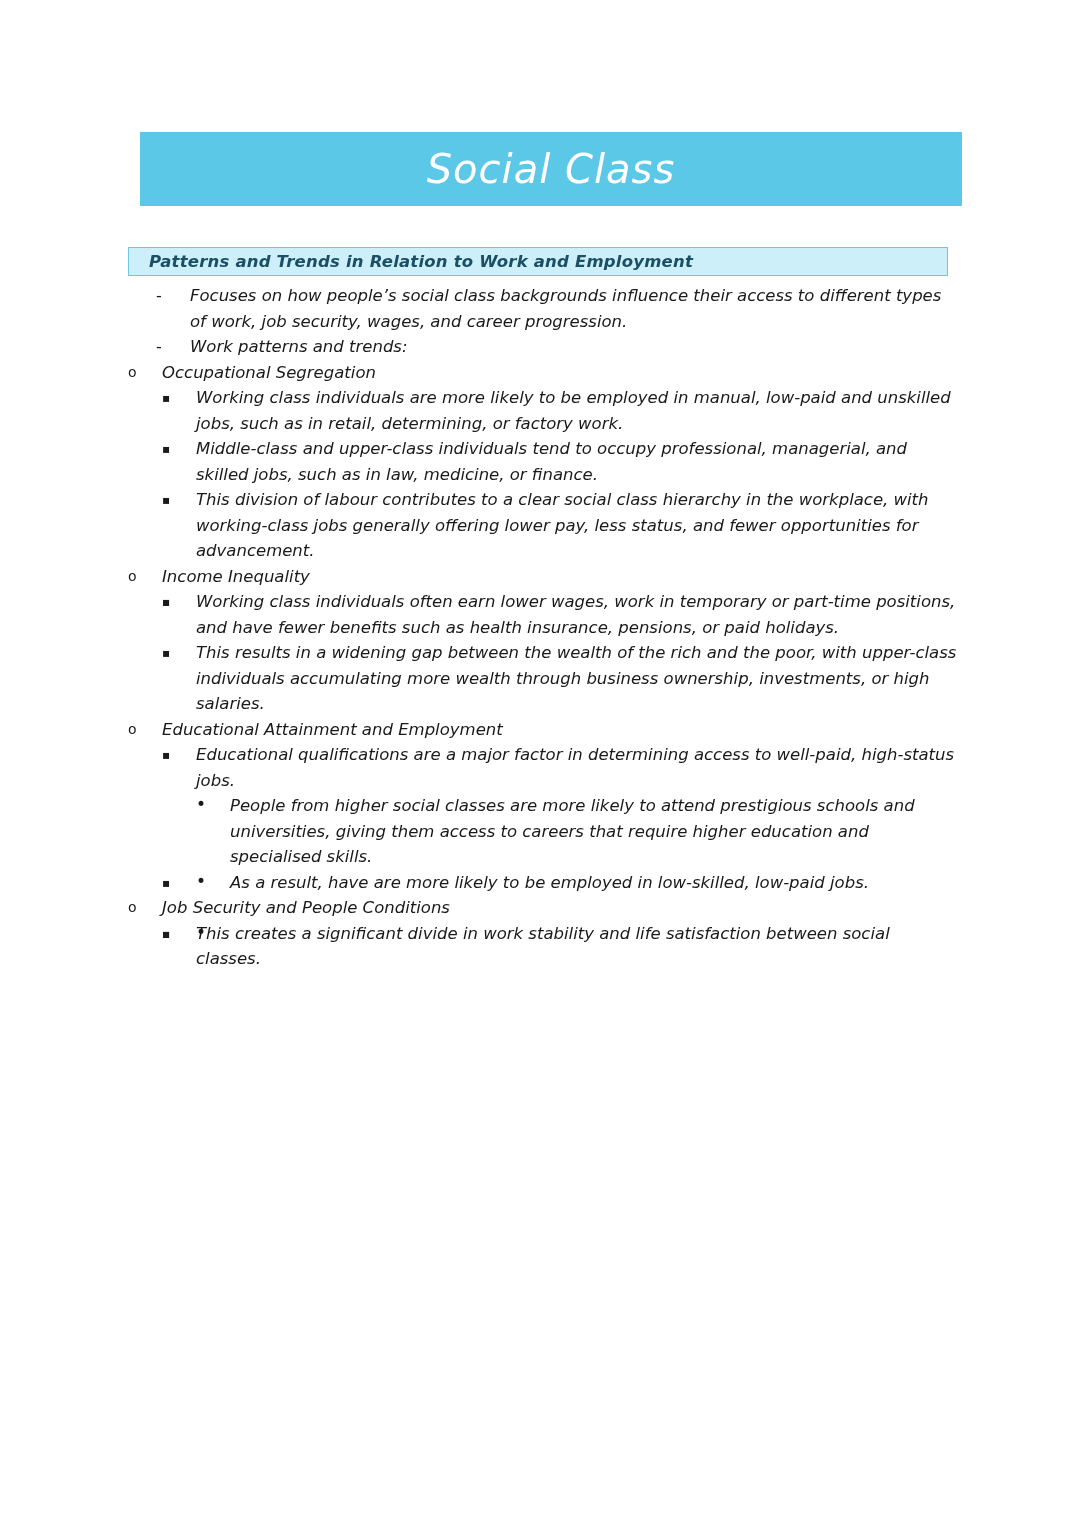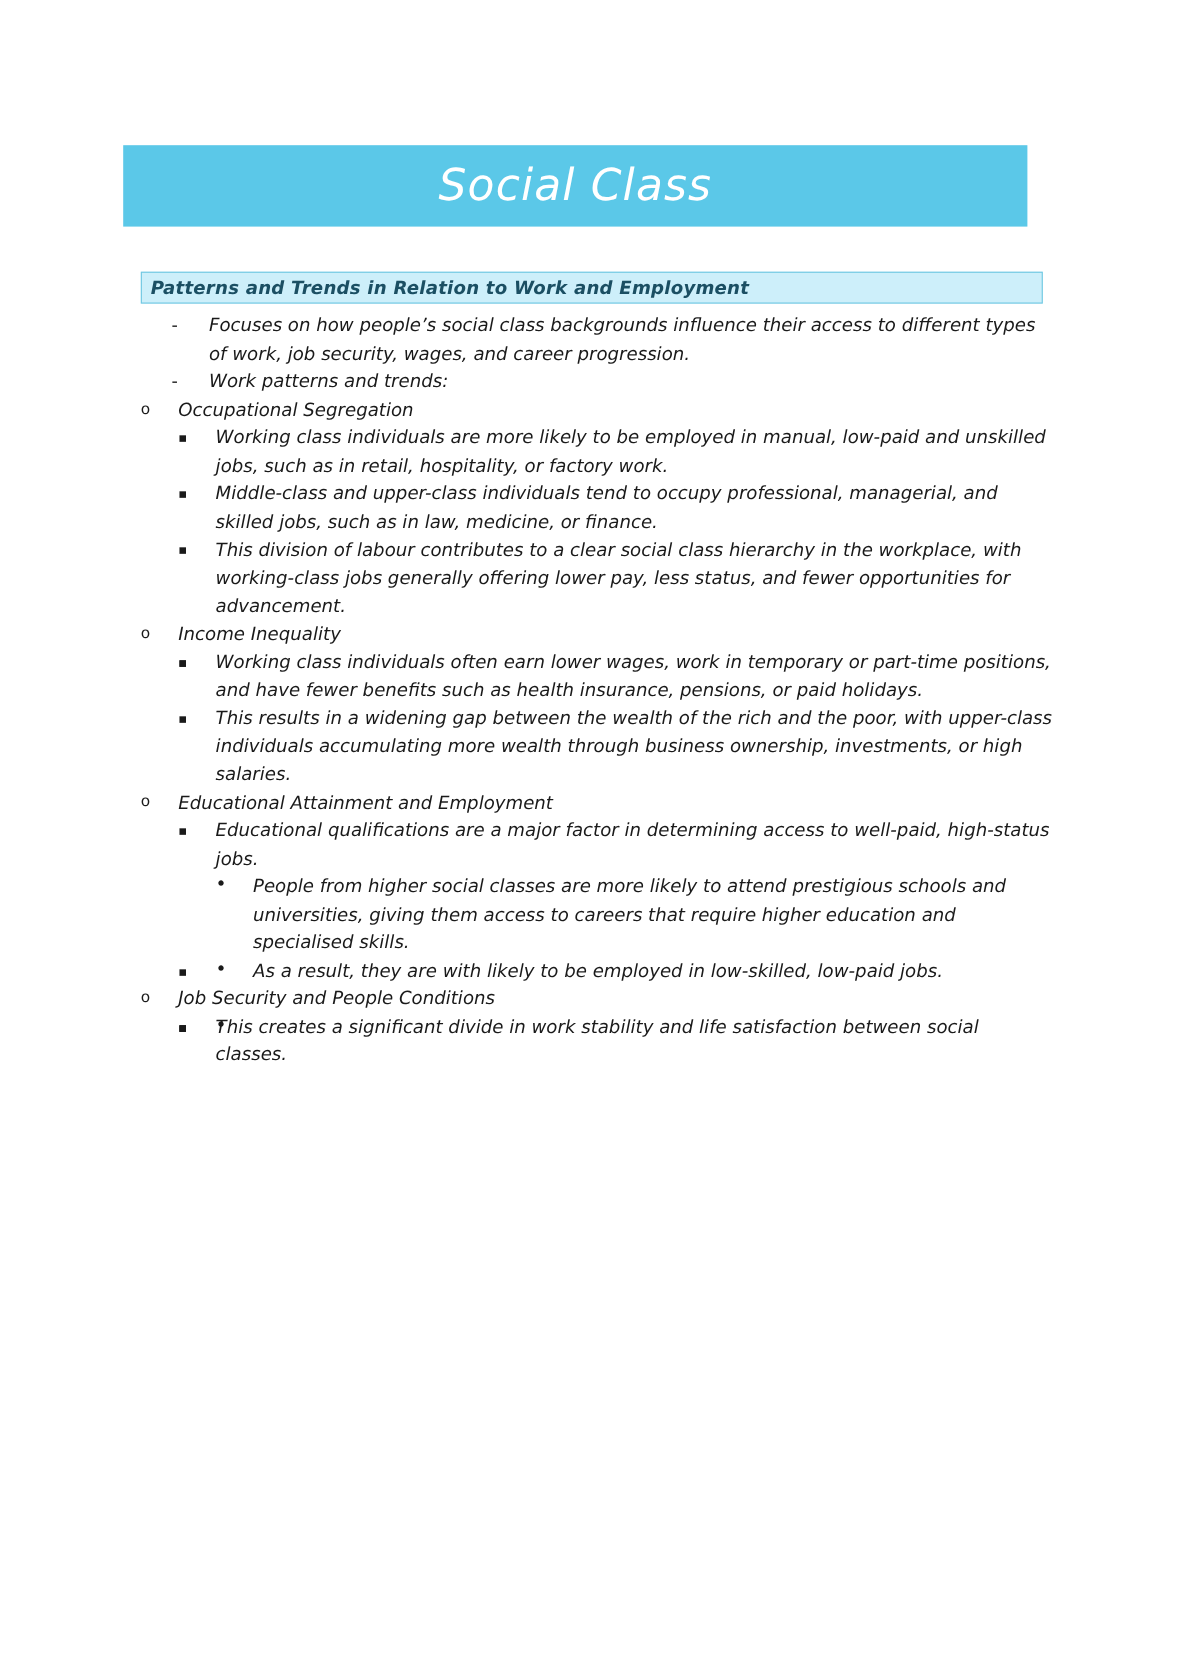--- a/index.html
+++ b/index.html
@@ -16,21 +16,21 @@
   }
   .page {
     position: relative;
     width: 1080px;
     height: 1527px;
     box-sizing: border-box;
     padding: 0;
   }
   .title-banner {
     position: absolute;
-    left: 112px;
+    left: 140px;
     top: 132px;
     width: 822px;
     height: 74px;
     background: #5BC8E8;
     display: flex;
     align-items: center;
     justify-content: center;
   }
   .title-banner .title-text {
     font-family: "DejaVu Sans", sans-serif;
@@ -41,21 +41,21 @@
     font-weight: 400;
   }
   .section-header {
     position: absolute;
     left: 128px;
     top: 247px;
     width: 820px;
     box-sizing: border-box;
     background: #CDEFFA;
     border: 1px solid #6FC7E2;
-    padding: 4px 8px;
+    padding: 4px 20px;
   }
   .section-header .sh-text {
     font-style: italic;
     font-weight: bold;
     font-size: 16.5px;
     color: #1b4f63;
     letter-spacing: 0.2px;
   }
   .content {
     position: absolute;
@@ -148,21 +148,21 @@
     </ul>
 
     <ul class="lvl l2">
 
       <li class="item">
         <span class="marker">o</span>
         <span class="txt">Occupational Segregation</span>
         <ul class="lvl l3">
           <li class="item">
             <span class="marker">▪</span>
-            <span class="txt">Working class individuals are more likely to be employed in manual, low-paid and unskilled jobs, such as in retail, hospitality, or factory work.</span>
+            <span class="txt">Working class individuals are more likely to be employed in manual, low-paid and unskilled jobs, such as in retail, determining, or factory work.</span>
           </li>
           <li class="item">
             <span class="marker">▪</span>
             <span class="txt">Middle-class and upper-class individuals tend to occupy professional, managerial, and skilled jobs, such as in law, medicine, or finance.</span>
           </li>
           <li class="item">
             <span class="marker">▪</span>
             <span class="txt">This division of labour contributes to a clear social class hierarchy in the workplace, with working-class jobs generally offering lower pay, less status, and fewer opportunities for advancement.</span>
           </li>
         </ul>
@@ -198,21 +198,21 @@
                 <span class="marker">•</span>
                 <span class="txt">People from higher social classes are more likely to attend prestigious schools and universities, giving them access to careers that require higher education and specialised skills.</span>
               </li>
             </ul>
           </li>
           <li class="item">
             <span class="marker">▪</span>
             <ul class="lvl l4">
               <li class="item">
                 <span class="marker">•</span>
-                <span class="txt">As a result, they are with likely to be employed in low-skilled, low-paid jobs.</span>
+                <span class="txt">As a result, have are more likely to be employed in low-skilled, low-paid jobs.</span>
               </li>
             </ul>
           </li>
         </ul>
       </li>
 
       <li class="item">
         <span class="marker">o</span>
         <span class="txt">Job Security and People Conditions</span>
         <ul class="lvl l3">

